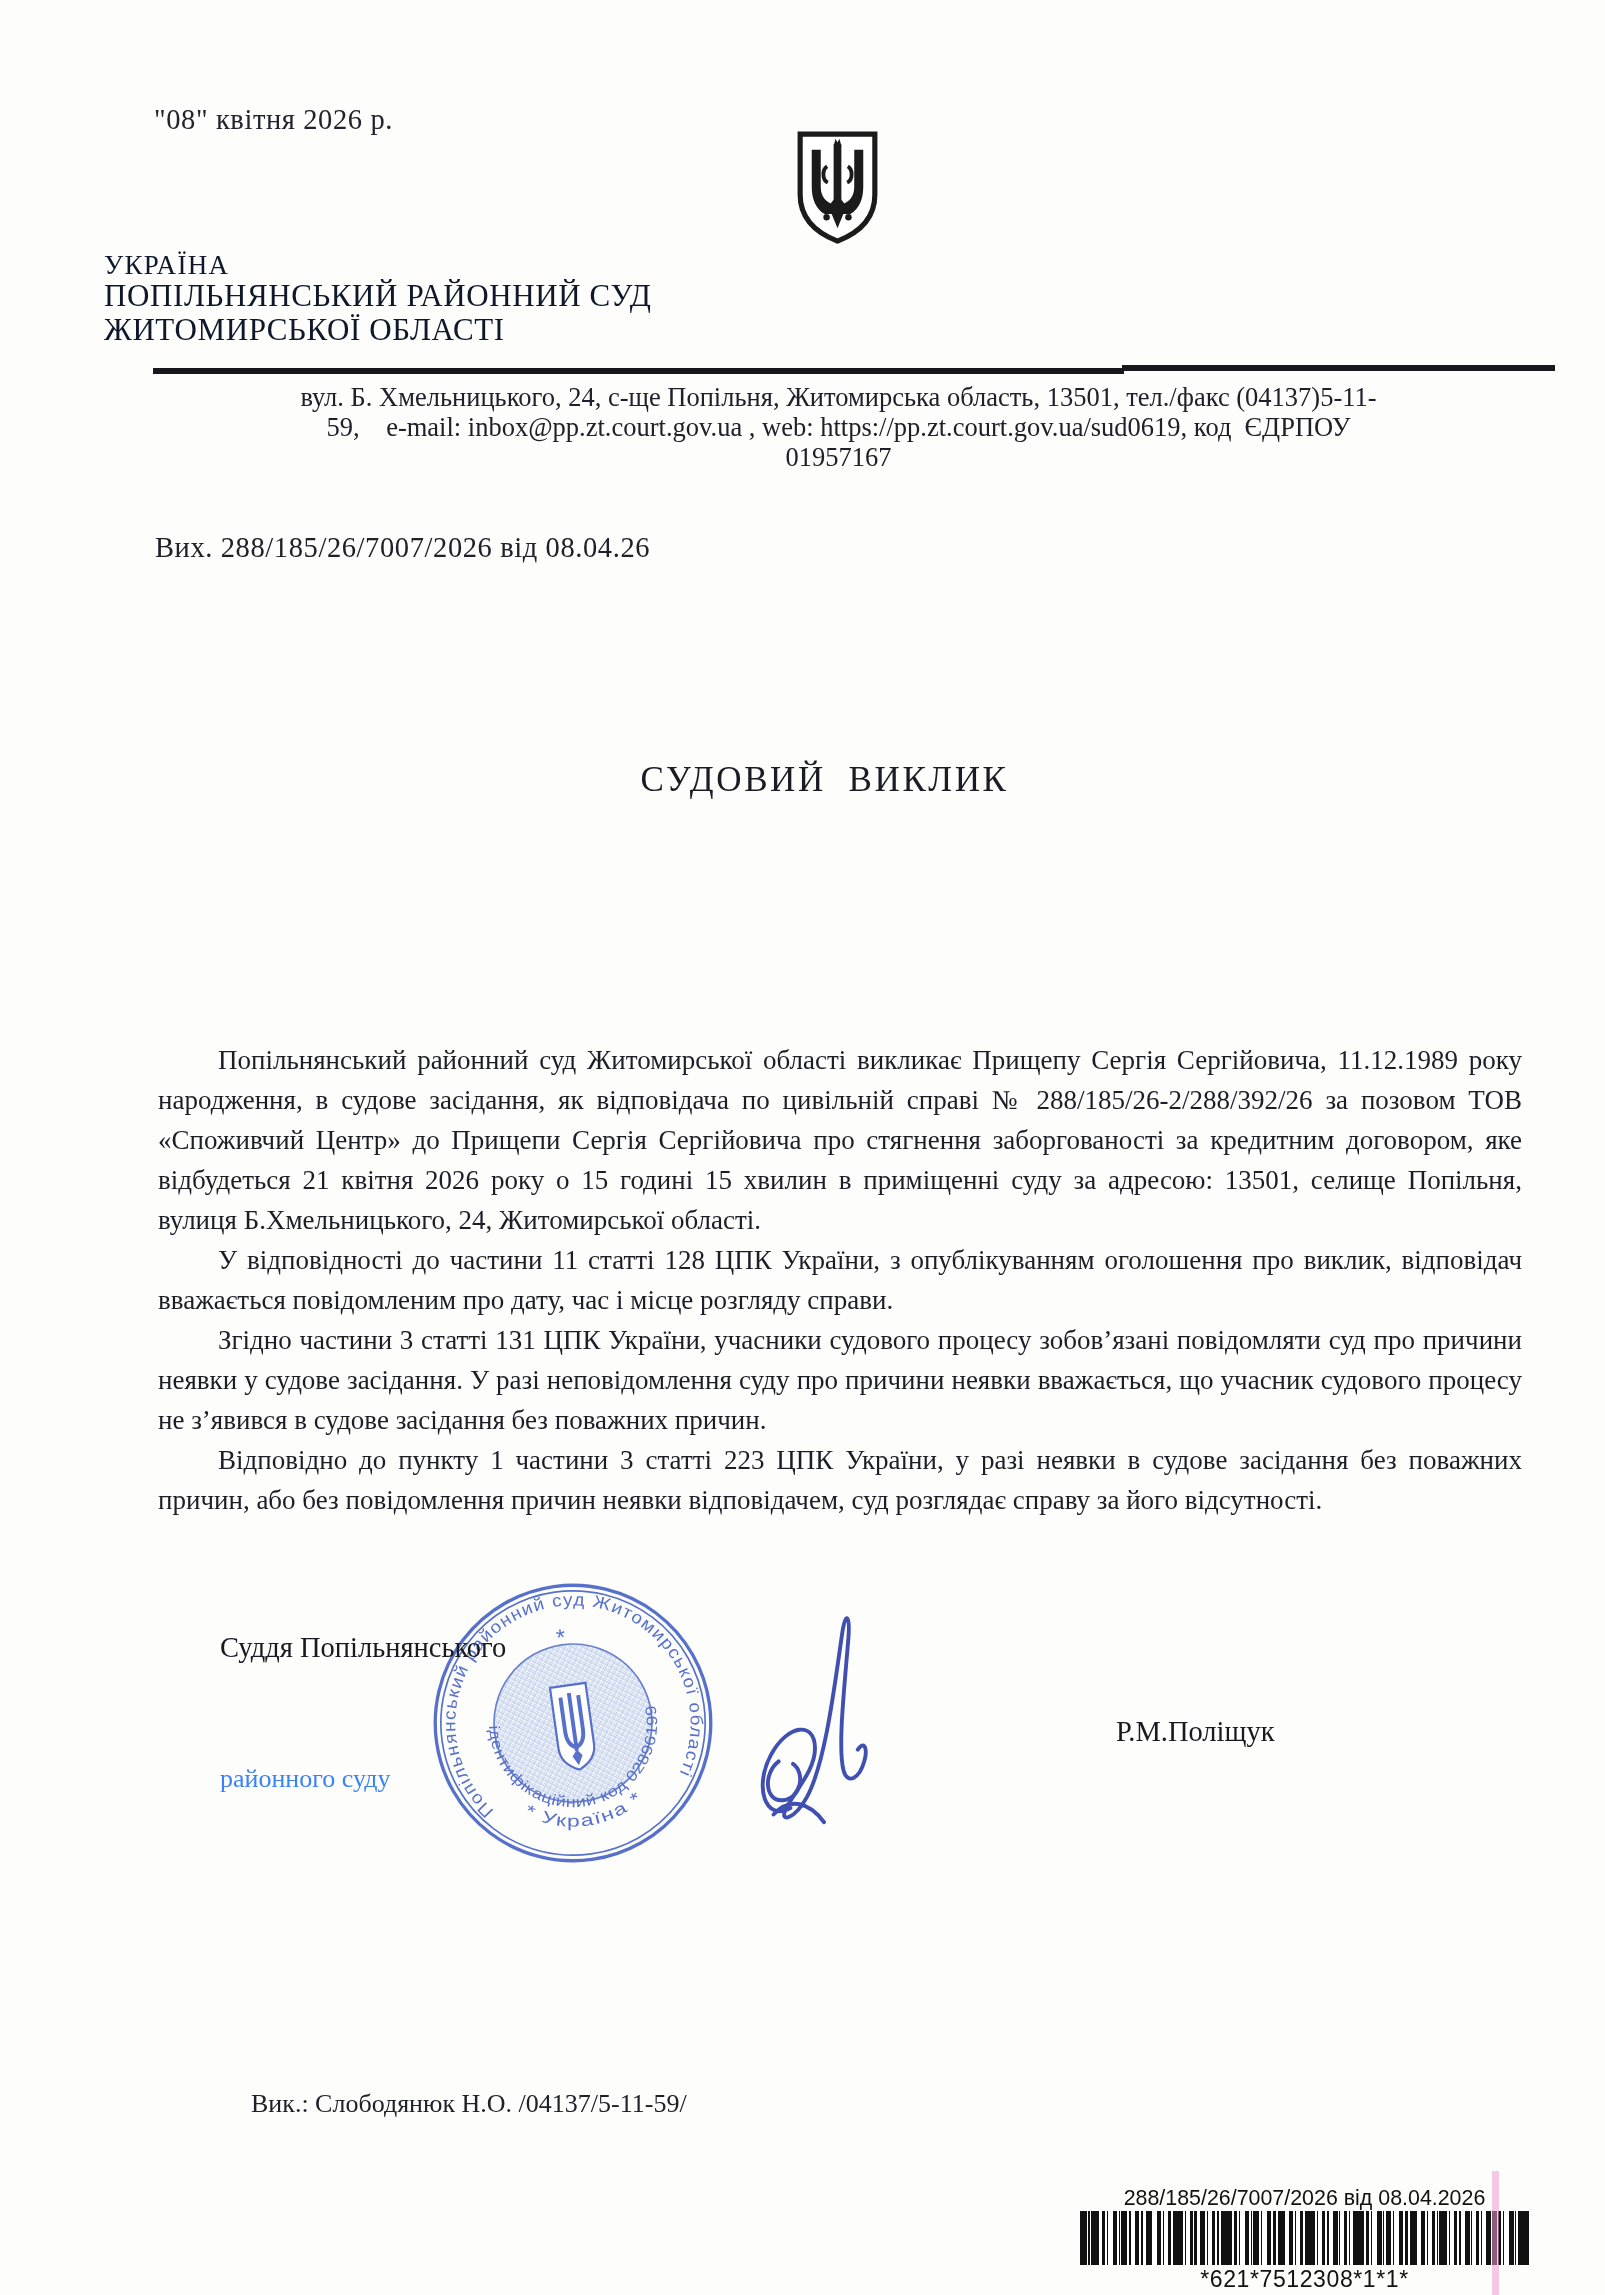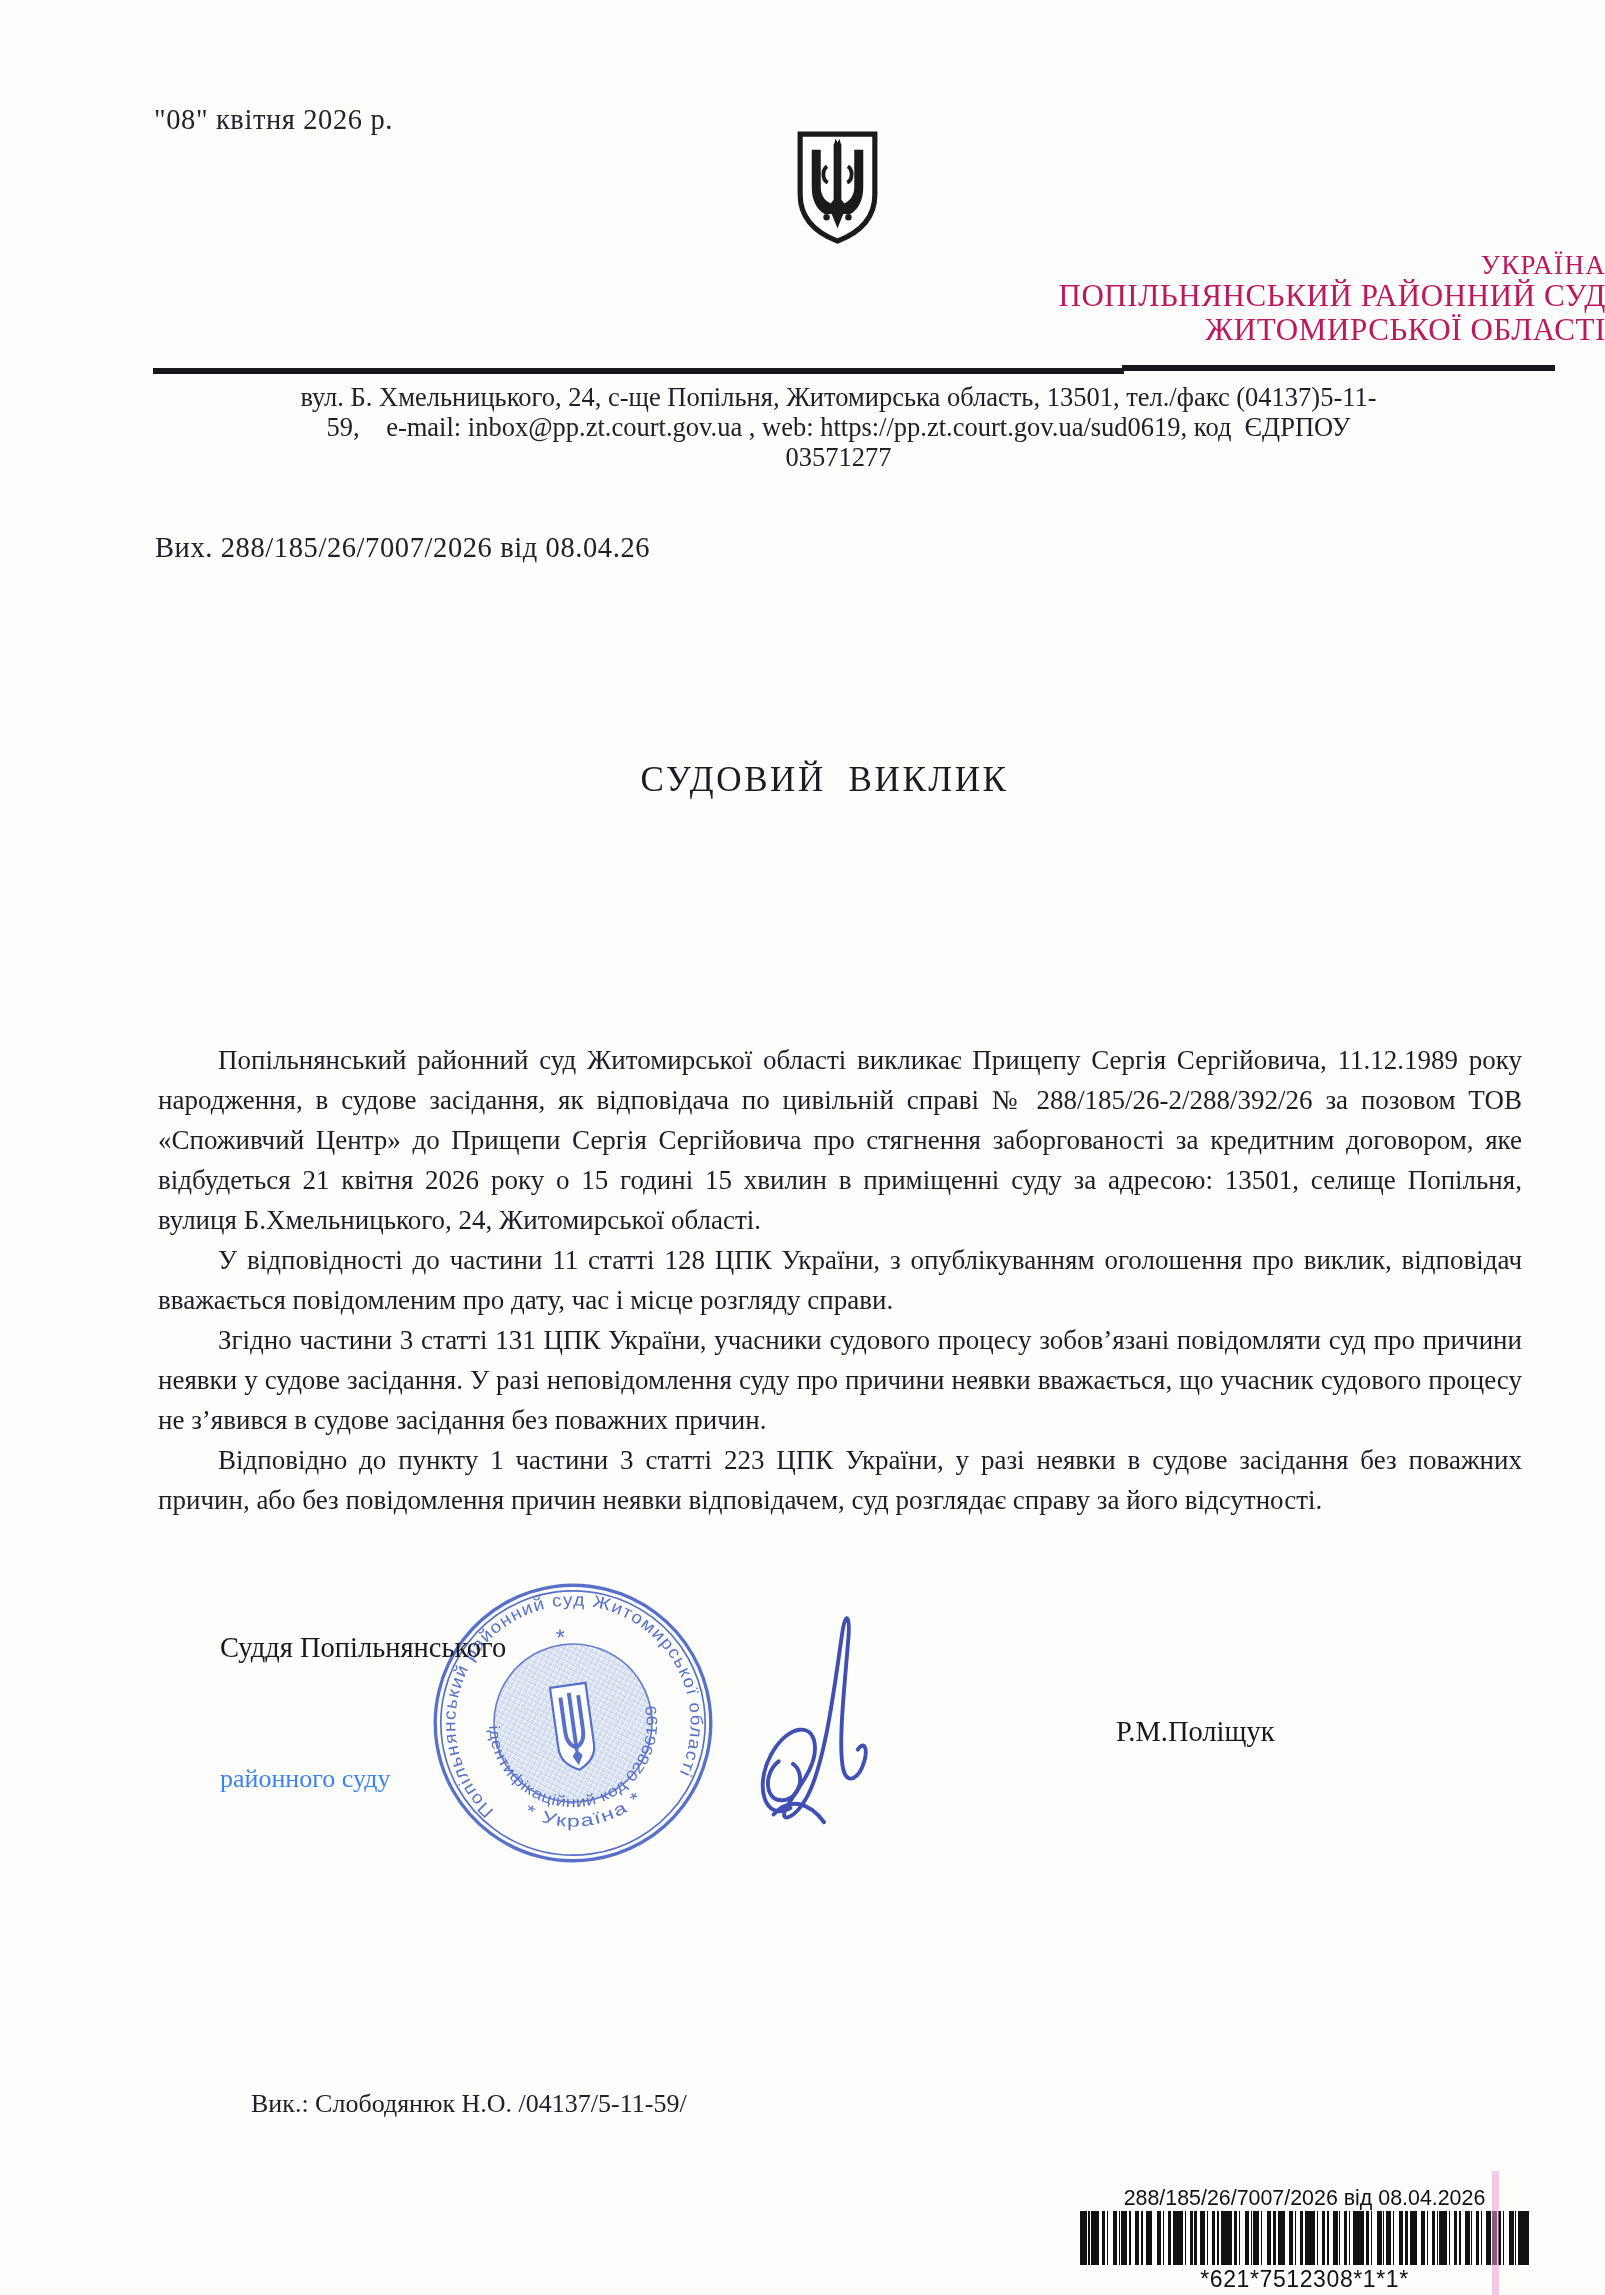--- a/index.html
+++ b/index.html
@@ -4,21 +4,21 @@
 <style>
   html,body{margin:0;padding:0;background:#9a9a9a;}
   .page{
     position:relative;width:1606px;height:2295px;background:#fdfdfc;
     overflow:hidden;font-family:"Liberation Serif","DejaVu Serif",serif;
     color:#1d1d26;
   }
   .abs{position:absolute;}
   .date-line{left:154px;top:104px;font-size:28.5px;letter-spacing:0.6px;color:#23232e;}
   .emblem{left:795px;top:130px;width:85px;height:114px;}
-  .hdr{left:104px;width:1502px;text-align:right;color:#be185d;font-family:Liberation Serif, serif;}
+  .hdr{left:104px;width:1502px;text-align:left;color:#0f172a;font-family:Liberation Serif, serif;}
   .hdr-country{top:250px;font-size:27px;letter-spacing:1.3px;}
   .hdr-court{top:278px;font-size:31px;letter-spacing:0.6px;}
   .hdr-region{top:312px;font-size:31px;letter-spacing:0.6px;}
   .rule{background:#17171c;height:5.8px;}
   .rule-a{left:153px;top:368px;width:971px;}
   .rule-b{left:1122px;top:365px;width:433px;}
   .addr{left:71px;width:1535px;text-align:center;font-size:26.5px;line-height:30px;color:#20202a;}
   .addr1{top:382px;}
   .addr2{top:412px;}
   .addr3{top:442px;}
@@ -67,21 +67,21 @@
 
   <div class="abs hdr hdr-country">УКРАЇНА</div>
   <div class="abs hdr hdr-region">ЖИТОМИРСЬКОЇ ОБЛАСТІ</div>
   <div class="abs hdr hdr-court">ПОПІЛЬНЯНСЬКИЙ РАЙОННИЙ СУД</div>
 
   <div class="abs rule rule-a"></div>
   <div class="abs rule rule-b"></div>
 
   <div class="abs addr addr1">вул. Б. Хмельницького, 24, с-ще Попільня, Житомирська область, 13501, тел./факс (04137)5-11-</div>
   <div class="abs addr addr2">59,&nbsp;&nbsp;&nbsp; e-mail: inbox@pp.zt.court.gov.ua , web: https://pp.zt.court.gov.ua/sud0619, код&nbsp; ЄДРПОУ</div>
-  <div class="abs addr addr3">03571277</div>
+  <div class="abs addr addr3">01957167</div>
 
   <div class="abs ref-line">Вих. 288/185/26/7007/2026 від 08.04.26</div>
 
   <div class="abs doc-title">СУДОВИЙ&nbsp; ВИКЛИК</div>
 
   <div class="abs body-block">
     <p>Попільнянський районний суд Житомирської області викликає Прищепу Сергія Сергійовича, 11.12.1989 року народження, в судове засідання, як відповідача по цивільній справі № 288/185/26-2/288/392/26 за позовом ТОВ «Споживчий Центр» до Прищепи Сергія Сергійовича про стягнення заборгованості за кредитним договором, яке відбудеться 21 квітня 2026 року о 15 годині 15 хвилин в приміщенні суду за адресою: 13501, селище Попільня, вулиця Б.Хмельницького, 24, Житомирської області.</p>
     <p>У відповідності до частини 11 статті 128 ЦПК України, з опублікуванням оголошення про виклик, відповідач вважається повідомленим про дату, час і місце розгляду справи.</p>
     <p>Згідно частини 3 статті 131 ЦПК України, учасники судового процесу зобов’язані повідомляти суд про причини неявки у судове засідання. У разі неповідомлення суду про причини неявки вважається, що учасник судового процесу не з’явився в судове засідання без поважних причин.</p>
     <p>Відповідно до пункту 1 частини 3 статті 223 ЦПК України, у разі неявки в судове засідання без поважних причин, або без повідомлення причин неявки відповідачем, суд розглядає справу за його відсутності.</p>

